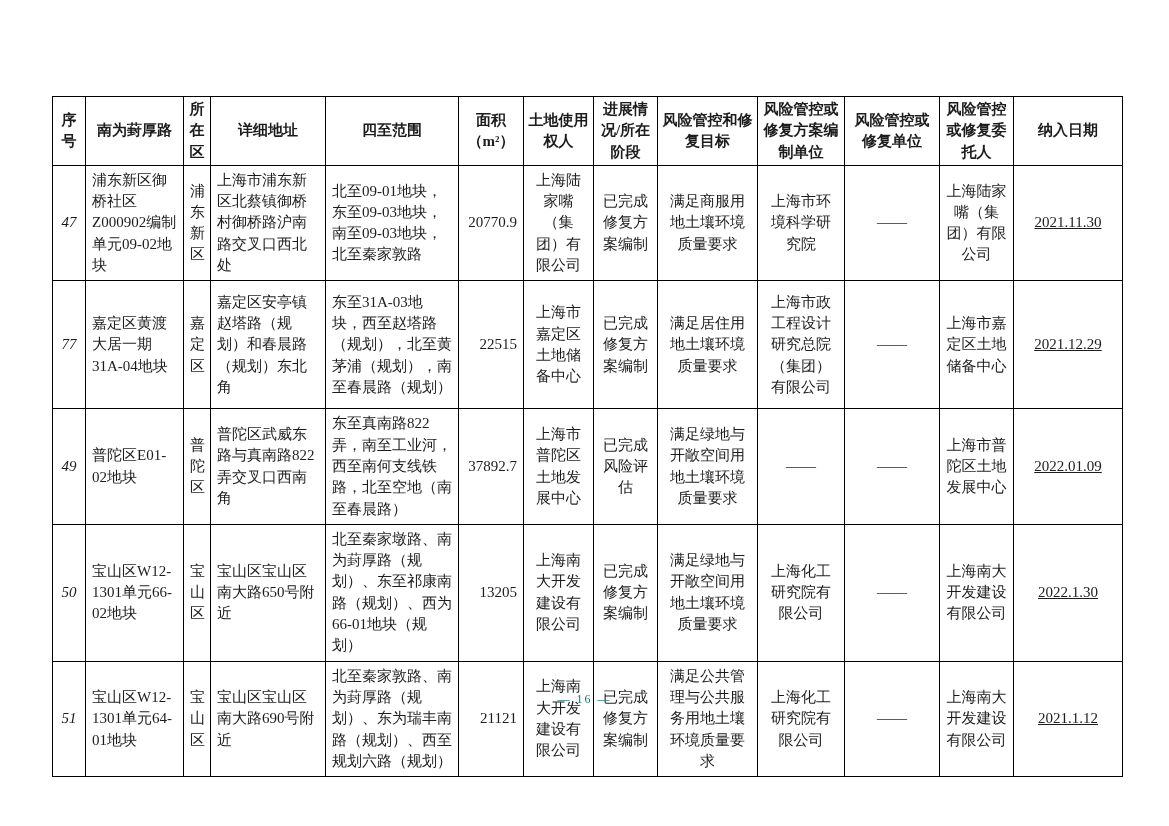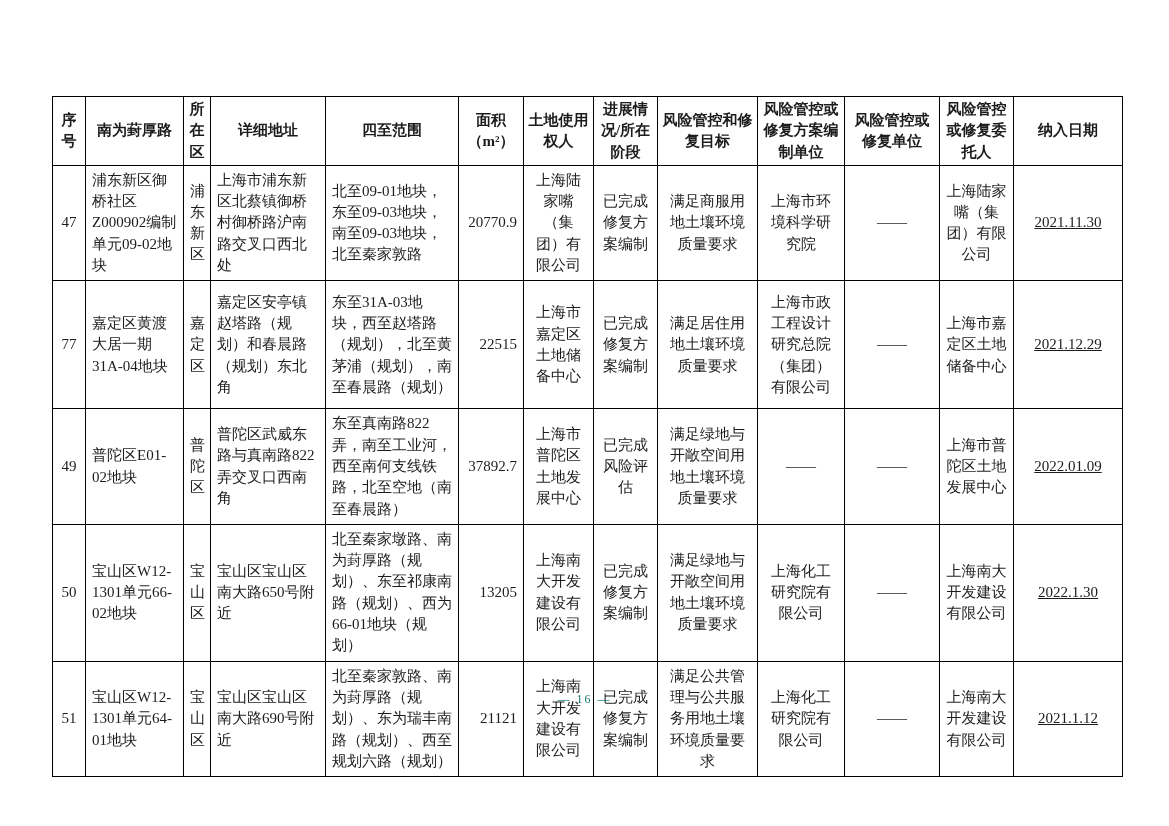--- a/index.html
+++ b/index.html
@@ -36,21 +36,21 @@
     height: 64px;
     padding: 2px 3px;
   }
   
   tbody tr:nth-child(1) td { height: 95px; }
   tbody tr:nth-child(2) td { height: 128px; }
   tbody tr:nth-child(3) td { height: 96px; }
   tbody tr:nth-child(4) td { height: 92px; }
   tbody tr:nth-child(5) td { height: 98px; }
   
-  td.col-0  { text-align: center; }
+  td.col-0  { text-align: center; font-style: italic; }
   td.col-1  { text-align: left; }
   td.col-2  { text-align: center; padding: 2px 1px; }
   td.col-3  { text-align: left; }
   td.col-4  { text-align: left; }
   td.col-5  { text-align: right; padding-right: 8px; }
   td.col-6  { text-align: center; padding: 4px 4px; }
   td.col-7  { text-align: center; padding: 4px 8px; }
   td.col-8  { text-align: center; }
   td.col-9  { text-align: center; padding: 4px 5px; }
   td.col-10 { text-align: center; }

